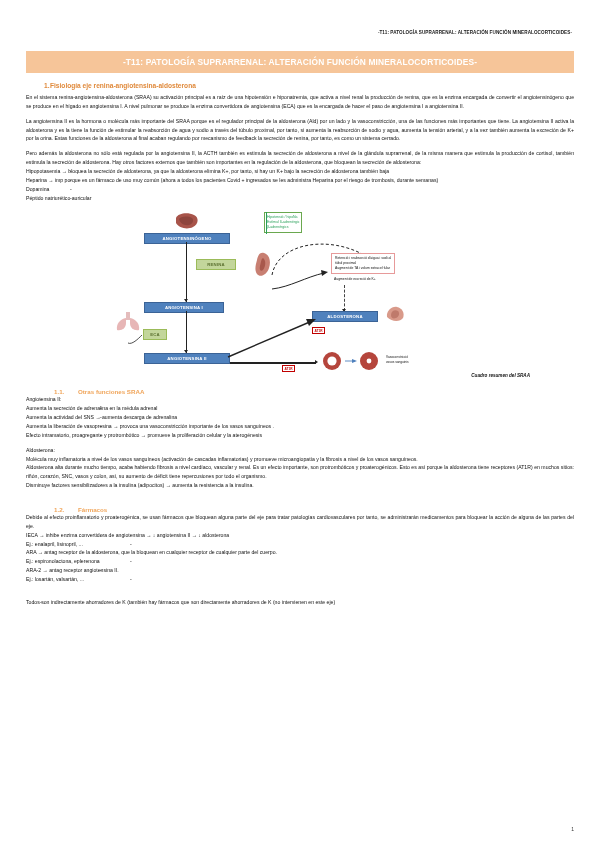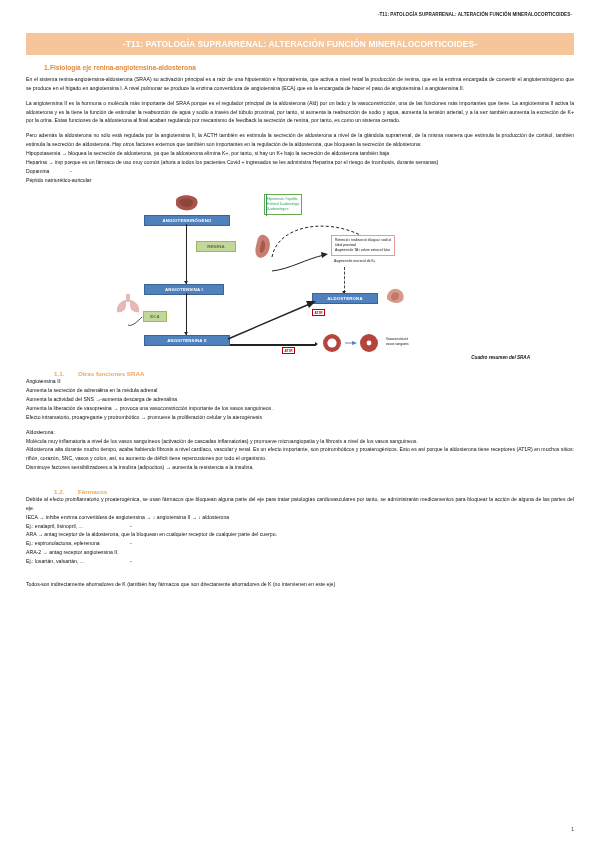--- a/index.html
+++ b/index.html
@@ -13,21 +13,21 @@
     font-family: "Liberation Sans", sans-serif;
     color: #000000;
     position: relative;
     overflow: hidden;
   }
   .page {
     width: 600px;
     height: 848px;
     position: relative;
     box-sizing: border-box;
-    padding: 0 26px;
+    padding: 18px 26px;
   }
   .running-head {
     text-align: right;
     font-size: 4.6px;
     font-weight: bold;
     color: #1a1a1a;
     letter-spacing: 0.08px;
     padding-top: 12px;
     padding-right: 2px;
   }

